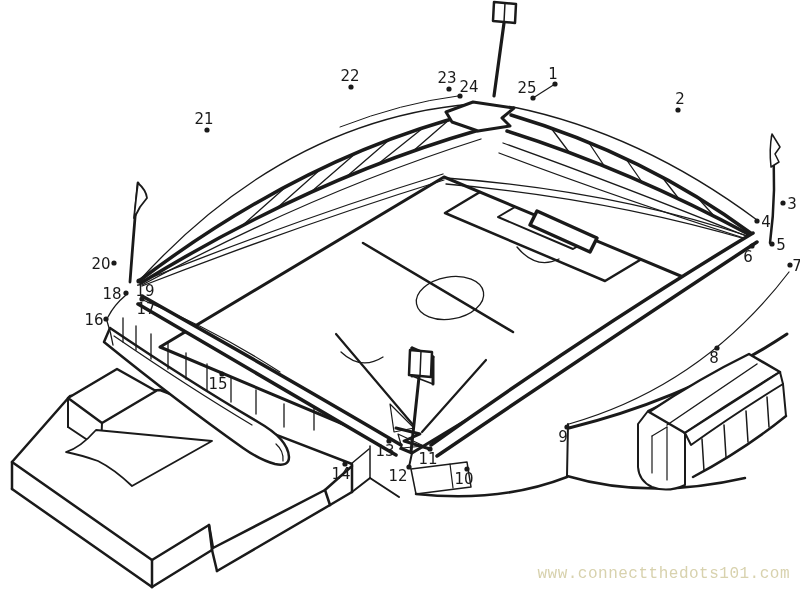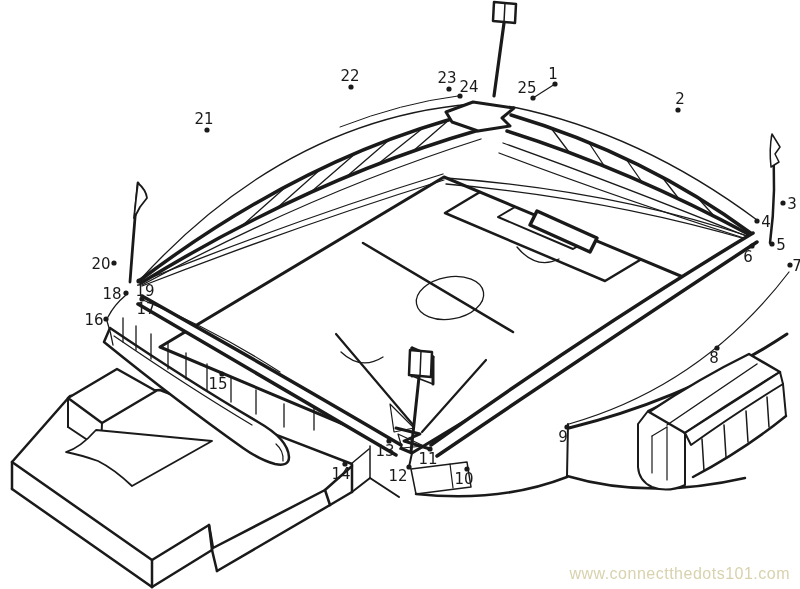--- a/index.html
+++ b/index.html
@@ -1,21 +1,21 @@
 <!DOCTYPE html>
 <html><head>
 <meta charset="utf-8">
 <style>
   html,body{margin:0;padding:0;background:#ffffff;}
   #page{position:relative;width:800px;height:589px;background:#ffffff;overflow:hidden;
         font-family:"DejaVu Sans","Liberation Sans",sans-serif;}
   #art{position:absolute;left:0;top:0;}
   .dot-label{font-size:15px;fill:#1a1a1a;}
   #watermark{position:absolute;right:10px;bottom:6px;font-size:16px;letter-spacing:.5px;
-             color:#d8d2ae;font-family:Liberation Sans, sans-serif;}
+             color:#d8d2ae;font-family:Liberation Mono, monospace;}
 </style>
 </head>
 <body>
 
 <div id="page">
   <svg id="art" width="800" height="589" viewBox="0 0 800 589">
     <g stroke="#1a1a1a" fill="none" stroke-linecap="round" stroke-linejoin="round">
 
       <path d="M340,127 Q402,103 458,96" stroke-width="1"></path>
 

